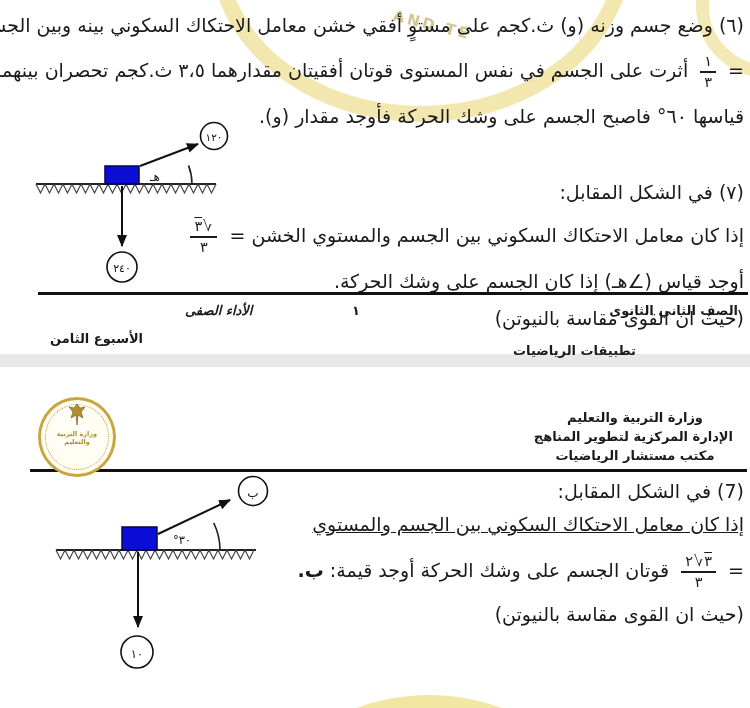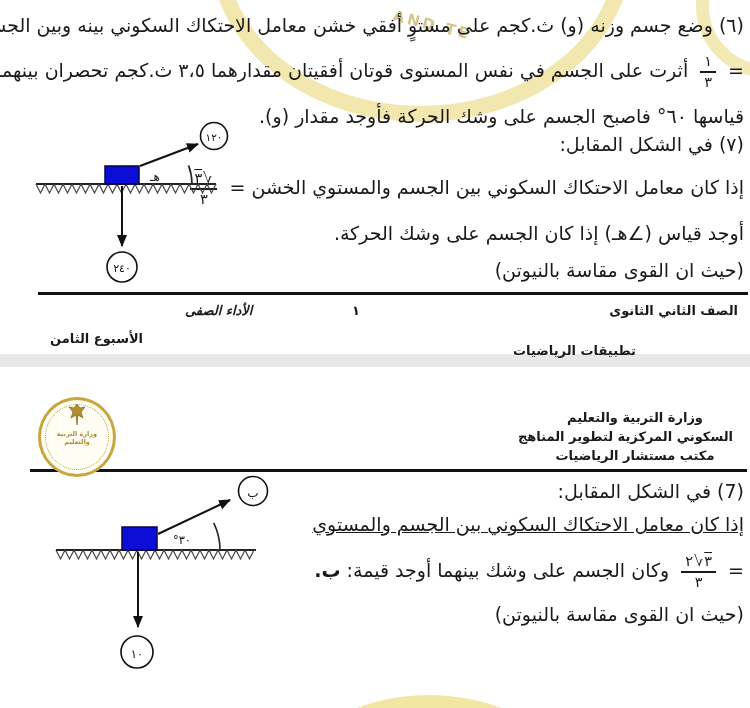--- a/index.html
+++ b/index.html
@@ -15,21 +15,21 @@
   .wm-ring-bottom{left:225px;top:695px;width:380px;height:370px;border:14px solid rgba(240,228,152,0.9);}
   .wm-text{position:absolute;left:392px;top:16px;transform:rotate(14deg);color:rgba(202,182,112,0.8);
            font-size:15px;font-weight:bold;letter-spacing:3px;z-index:0;}
   .content{position:relative;z-index:1;}
   
   .q6{top:6px;right:6px;left:6px;font-size:19px;}
   .q6 .l1{line-height:38px;}
   .q6 .l2{line-height:52px;}
   .q6 .l3{line-height:40px;}
   .q7{top:128px;right:6px;font-size:19px;}
-  .q7 .h{line-height:32px;}
+  .q7 .h{line-height:32px;margin-top:48px;}
   .q7 .f{line-height:54px;}
   .q7 .m{line-height:38px;}
   .q7 .n{line-height:36px;}
   
   .frac{display:inline-block;vertical-align:middle;text-align:center;margin:0 6px;
         font-size:14.5px;line-height:1.15;}
   .frac .fn{display:block;border-bottom:2px solid #1a1a1a;padding:0 4px 1px;}
   .frac .fd{display:block;padding-top:1px;}
   .rt{display:inline-block;transform:scaleX(-1);margin:0 1px;}
   .ov{text-decoration:overline;}
@@ -130,35 +130,35 @@
     <div class="logo">
       <div class="inner-ring"></div>
       <svg class="eagle" width="20" height="24" viewBox="0 0 20 24">
         <path d="M10,1 L13,5 L18,4 L14,9 L16,15 L11,12 L10,22 L9,12 L4,15 L6,9 L2,4 L7,5 Z" fill="#b28f2e" stroke="#6b521a" stroke-width="0.6"></path>
       </svg>
       <div class="logo-text">وزارة التربية والتعليم</div>
     </div>
 
     <div class="abs rtl ministry">
       <div>وزارة التربية والتعليم</div>
-      <div>السكوني المركزية لتطوير المناهج</div>
+      <div>الإدارة المركزية لتطوير المناهج</div>
       <div>مكتب مستشار الرياضيات</div>
     </div>
     <div class="rule header-rule"></div>
 
     <div class="abs rtl q8">
       <div class="l h">(7) في الشكل المقابل:</div>
       <div class="l m">إذا كان معامل الاحتكاك السكوني بين الجسم والمستوي</div>
       <div class="l f">
         <span>=</span>
         <span class="frac">
           <span class="fn" dir="ltr"><span class="ov">٣</span><span class="rt">√</span><span>٢</span></span>
           <span class="fd">٣</span>
         </span>
-        <span>وكان الجسم على وشك بينهما أوجد قيمة:</span>
+        <span>قوتان الجسم على وشك الحركة أوجد قيمة:</span>
         <b>ب.</b>
       </div>
       <div class="l n">(حيث ان القوى مقاسة بالنيوتن)</div>
     </div>
 
     <svg class="fig" style="left:50px;top:472px;" width="265" height="210" viewBox="0 0 265 210">
       <defs>
         <marker id="ah8" markerWidth="14" markerHeight="12" refX="11" refY="5" orient="auto" markerUnits="userSpaceOnUse">
           <path d="M0,0 L12,5 L0,10 Z" fill="#111"></path>
         </marker>

